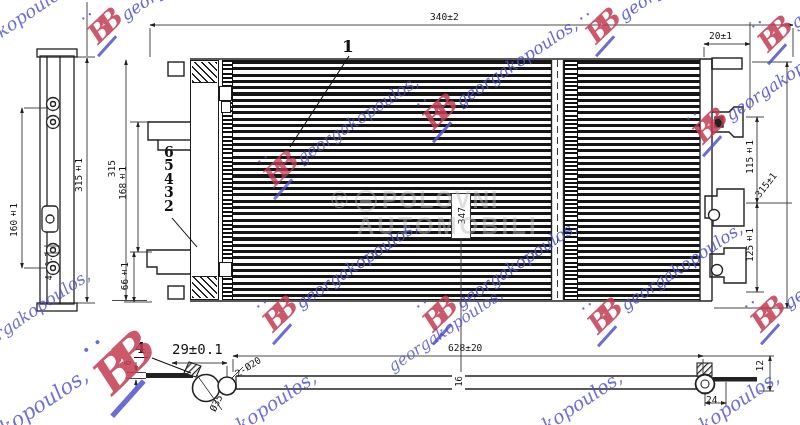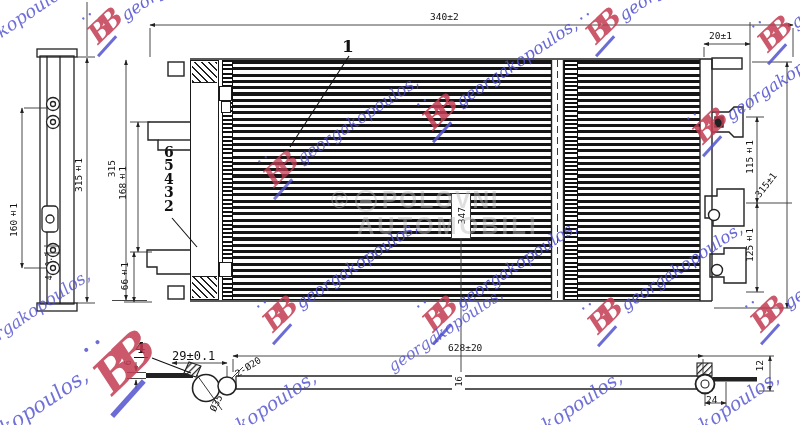--- a/index.html
+++ b/index.html
@@ -208,21 +208,21 @@
     <span class="lbl vt" style="left:118px;top:166px">168±1</span>
     <span class="lbl vt" style="left:9px;top:203px">160±1</span>
     <span class="lbl vt" style="left:46px;top:252px;font-size:8px">4±0.2</span>
     <span class="lbl vt" style="left:120px;top:262px">66±1</span>
     <span class="lbl vt" style="left:745px;top:140px">115±1</span>
     <span class="lbl" style="left:752px;top:180px;transform:rotate(-52deg)">315±1</span>
     <span class="lbl vt" style="left:745px;top:228px">125±1</span>
     <span class="lbl" style="left:448px;top:343px">628±20</span>
     <span class="lbl vt" style="left:755px;top:360px">12</span>
     <span class="lbl" style="left:706px;top:395px">24</span>
-    <span class="lbl" style="left:172px;top:350px;font-size:12px">29±0.1</span>
+    <span class="lbl" style="left:172px;top:342px;font-size:14px">29±0.1</span>
     <span class="lbl" style="left:234px;top:362px;transform:rotate(-33deg)">2-Ø20</span>
     <span class="lbl" style="left:208px;top:398px;transform:rotate(-63deg)">Ø35</span>
     <span class="lbl vt" style="left:124px;top:360px;font-size:8.5px">6</span>
 
     <span class="callout" style="left:342px;top:38px">1</span>
     <span class="callout" style="left:134px;top:341px;font-size:15px;border-bottom:1.6px solid #111;padding:0 3px 1px 1px">4</span>
     <div class="stack">
       <span>6</span>
       <span>5</span>
       <span>4</span>

